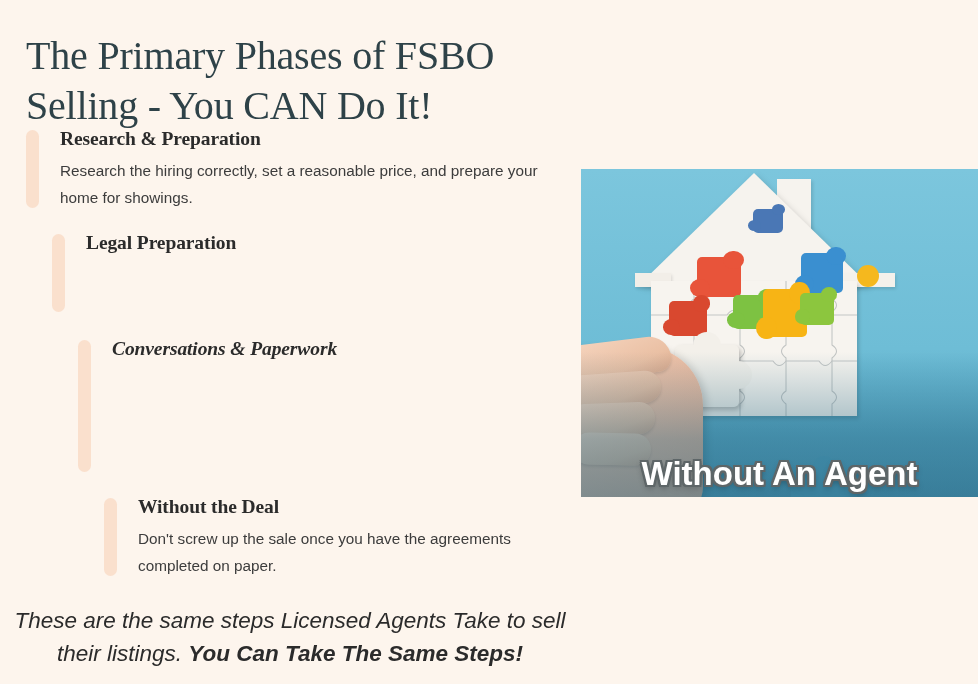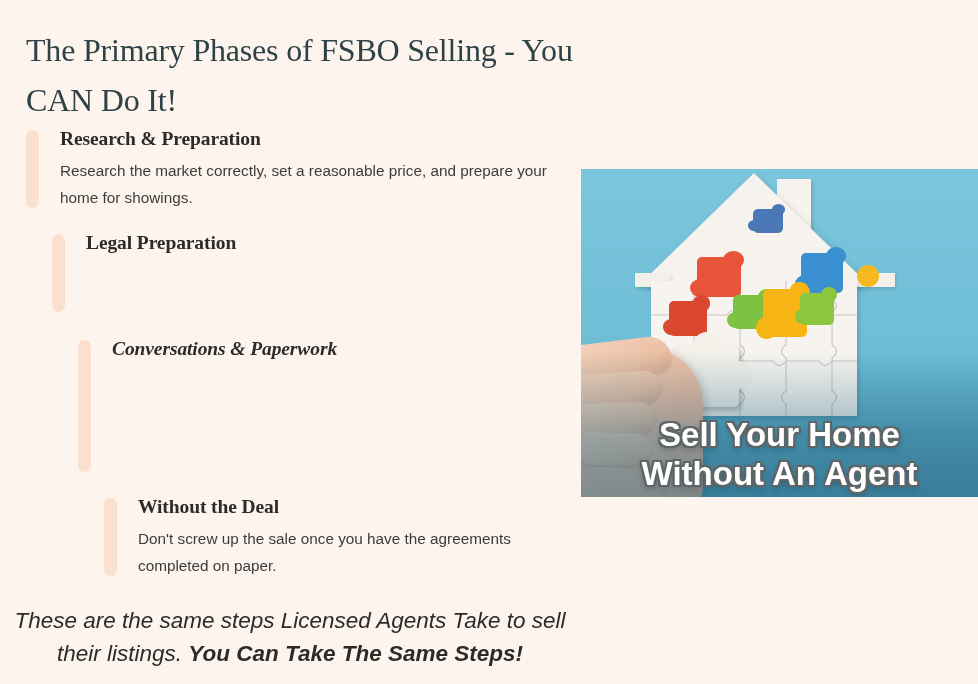--- a/index.html
+++ b/index.html
@@ -15,21 +15,21 @@
     position: relative;
   }
 
   
   .page-title {
     position: absolute;
     left: 26px;
     top: 4px;
     width: 560px;
     font-family: "Liberation Serif", serif;
-    font-size: 32px;
+    font-size: 40px;
     line-height: 50px;
     font-weight: 400;
     color: #2e4248;
     letter-spacing: -0.2px;
   }
 
   
   .steps {
     position: absolute;
     left: 0;
@@ -277,21 +277,21 @@
 
 <h1 class="page-title">The Primary Phases of FSBO Selling - You CAN Do It!</h1>
 
 <div class="steps">
 
   <div class="sp1">
     <div class="step step-1">
       <div class="step-bar"></div>
       <div class="step-body">
         <div class="step-heading">Research &amp; Preparation</div>
-        <p class="step-text">Research the market correctly, set a reasonable price, and prepare your home for showings.</p>
+        <p class="step-text">Research the hiring correctly, set a reasonable price, and prepare your home for showings.</p>
       </div>
     </div>
   </div>
 
   <div class="sp2">
     <div class="step step-2">
       <div class="step-bar"></div>
       <div class="step-body">
         <div class="step-heading">Legal Preparation</div>
       </div>
@@ -357,17 +357,16 @@
     <div class="hand">
       <div class="finger f1"></div>
       <div class="finger f2"></div>
       <div class="finger f3"></div>
       <div class="finger f4"></div>
     </div>
 
     <div class="photo-shade"></div>
 
     <div class="photo-caption">
-      <div>Sell Your Home</div>
       <div>Without An Agent</div>
     </div>
   </div>
 </div>
 
 </body></html>

